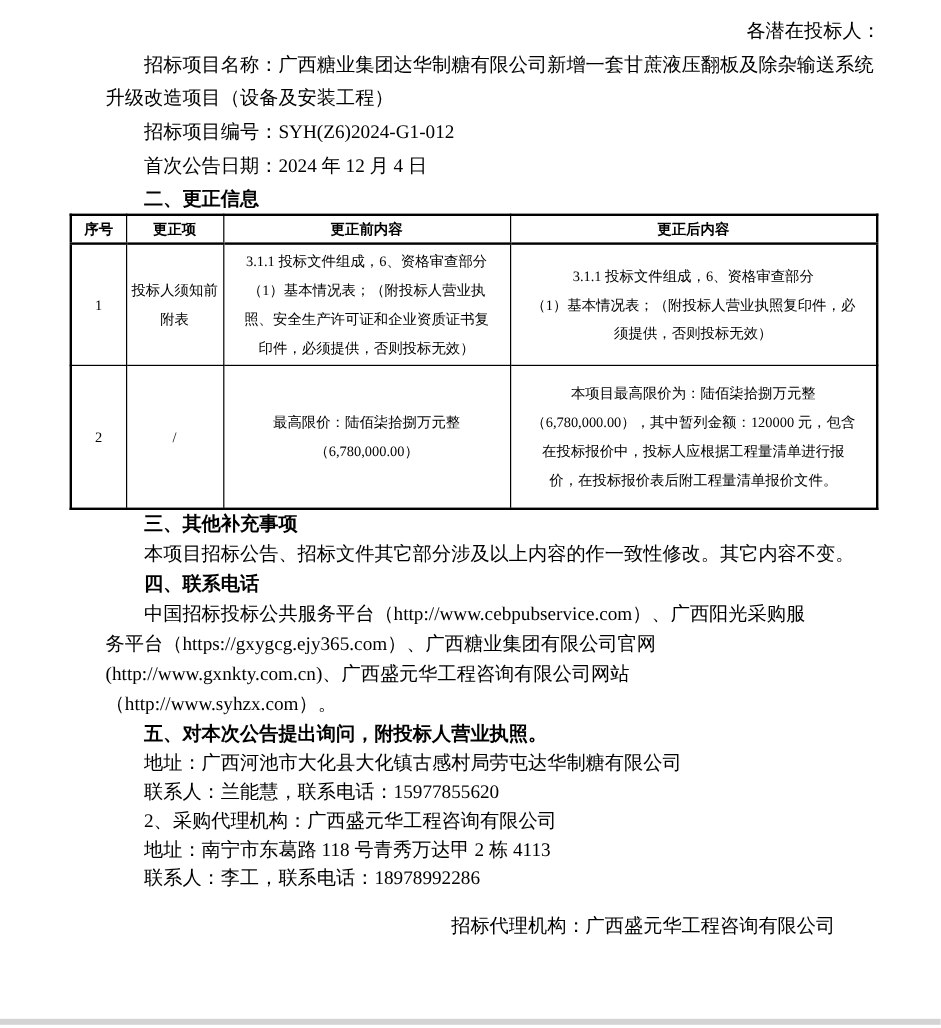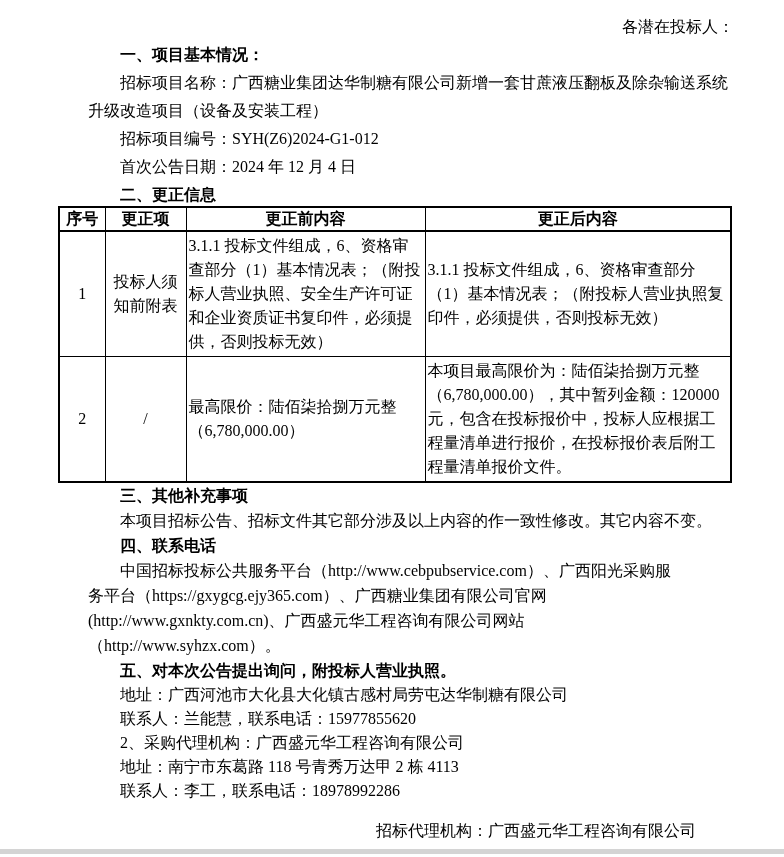--- a/index.html
+++ b/index.html
@@ -25,40 +25,40 @@
   .bold { font-weight:bold; }
   .prewrap { white-space:pre-wrap; }
 
   
   table.correction {
     border-collapse:collapse;
     table-layout:fixed;
     width:672px;
     margin:-3px 0 0 58px;
     border:2px solid #000;
-    font-size:16px;
+    font-size:12px;
     font-family:Liberation Serif, serif;
   }
   table.correction th, table.correction td {
     border:1px solid #000;
     overflow:hidden;
   }
   table.correction thead th {
     height:22px;
     padding:0 2px;
     font-weight:bold;
     text-align:center;
     line-height:20px;
   }
   table.correction thead th { border-bottom-width:2px; }
   table.correction td {
-    padding:2px 2px;
+    padding:2px 17px;
     line-height:24px;
     vertical-align:middle;
-    text-align:left;
+    text-align:center;
   }
   table.correction td.center { text-align:center; padding:2px; }
   tr.row1 td { height:91px; }
   tr.row2 td { height:114px;margin-left:34px; }
 
   .lower .para { line-height:25px; }
   .contact .para { line-height:24px; }
 
   .sig {
     margin-top:14px;
@@ -76,21 +76,20 @@
   }
 </style>
 </head>
 <body>
 
 <div class="doc">
 
   <div class="top">
     <p class="para no-indent">各潜在投标人：</p>
 
-    <p class="para bold">一、项目基本情况：</p>
     <p class="para">招标项目名称：广西糖业集团达华制糖有限公司新增一套甘蔗液压翻板及除杂输送系统升级改造项目（设备及安装工程）</p>
     <p class="para">招标项目编号：SYH(Z6)2024-G1-012</p>
     <p class="para">首次公告日期：2024 年 12 月 4 日</p>
 
     <p class="para bold">二、更正信息</p>
   </div>
 
   <table class="correction">
     <colgroup>
       <col style="width:46px">

